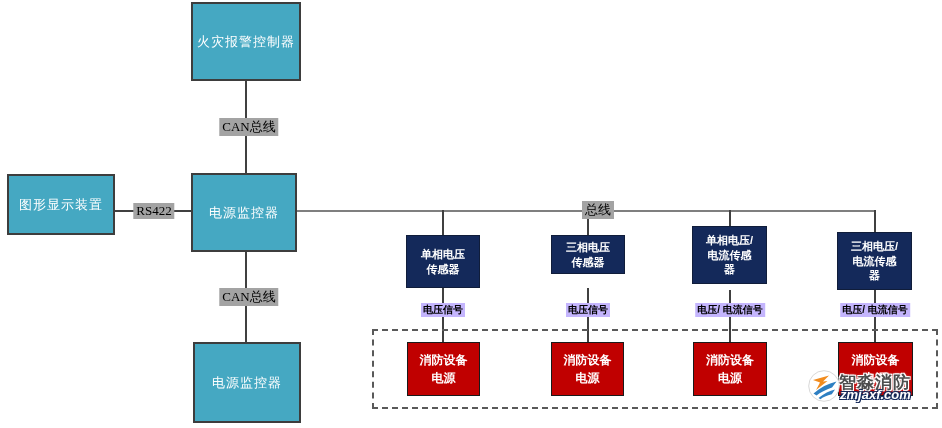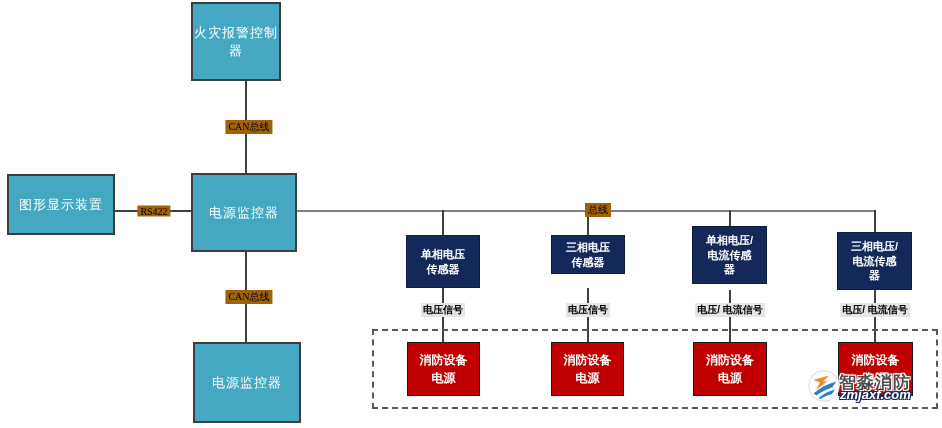--- a/index.html
+++ b/index.html
@@ -11,24 +11,24 @@
   .node{position:absolute;display:flex;align-items:center;justify-content:center;
         text-align:center;color:#fff;box-sizing:border-box;white-space:pre-line;}
   .node.cyan{background:#45a8c2;border:2px solid #3d3d3d;font-size:13px;letter-spacing:1px;}
   .node.navy{background:#14295a;border:1px solid #101d3a;font-size:11px;line-height:1.35;font-weight:bold;}
   .node.red{background:#c00000;border:1px solid #1a1a1a;font-size:12px;line-height:1.5;font-weight:bold;}
   
   .vline{position:absolute;width:2px;background:#404040;}
   .hline{position:absolute;height:2px;background:#404040;}
   .bus{background:#7f7f7f;}
   
-  .edge-label{position:absolute;transform:translate(-50%,-50%);background:#a16207;
-              padding:0 3px;font-size:10px;color:#000;white-space:nowrap;
+  .edge-label{position:absolute;transform:translate(-50%,-50%);background:#a3a3a3;
+              padding:0 3px;font-size:13px;color:#000;white-space:nowrap;
               font-family:"Liberation Serif","DejaVu Serif",serif;}
-  .signal-label{position:absolute;transform:translate(-50%,-50%);background:#e5e5e5;
+  .signal-label{position:absolute;transform:translate(-50%,-50%);background:#c4b5fd;
                 padding:0 2px;font-size:10px;font-weight:bold;color:#000;white-space:nowrap;}
   
   .group-outline{position:absolute;border:2px dashed #595959;box-sizing:border-box;background:transparent;}
   
   .watermark{position:absolute;left:806px;top:366px;width:136px;height:44px;}
   .wm-logo{position:absolute;left:2px;top:4px;width:32px;height:32px;}
   .wm-brand{position:absolute;left:33px;top:5px;font-size:17px;font-weight:bold;color:#4d4d4d;
             white-space:nowrap;letter-spacing:1px;
             text-shadow:-1px -1px 0 #fff,1px -1px 0 #fff,-1px 1px 0 #fff,1px 1px 0 #fff,0 0 3px #fff;}
   .wm-url{position:absolute;left:34px;top:21px;font-size:13px;font-weight:bold;font-style:italic;
@@ -50,21 +50,21 @@
   <div class="vline" style="left:729px;top:210px;height:23px;"></div>
   <div class="vline" style="left:874px;top:210px;height:23px;"></div>
 
   <div class="vline" style="left:442px;top:288px;height:54px;"></div>
   <div class="vline" style="left:587px;top:288px;height:54px;"></div>
   <div class="vline" style="left:729px;top:290px;height:52px;"></div>
   <div class="vline" style="left:874px;top:290px;height:52px;"></div>
 
   <div class="group-outline" style="left:372px;top:329px;width:566px;height:80px;"></div>
 
-  <div class="node cyan" style="left:191px;top:2px;width:90px;height:79px;">火灾报警控制器</div>
+  <div class="node cyan" style="left:191px;top:2px;width:110px;height:79px;">火灾报警控制器</div>
 
   <div class="node cyan" style="left:7px;top:174px;width:108px;height:61px;">图形显示装置</div>
 
   <div class="node cyan" style="left:191px;top:173px;width:106px;height:79px;">电源监控器</div>
 
   <div class="node cyan" style="left:193px;top:342px;width:108px;height:81px;">电源监控器</div>
 
   <div class="node navy" style="left:406px;top:235px;width:74px;height:53px;">单相电压
 传感器</div>
   <div class="node navy" style="left:551px;top:235px;width:74px;height:39px;">三相电压

